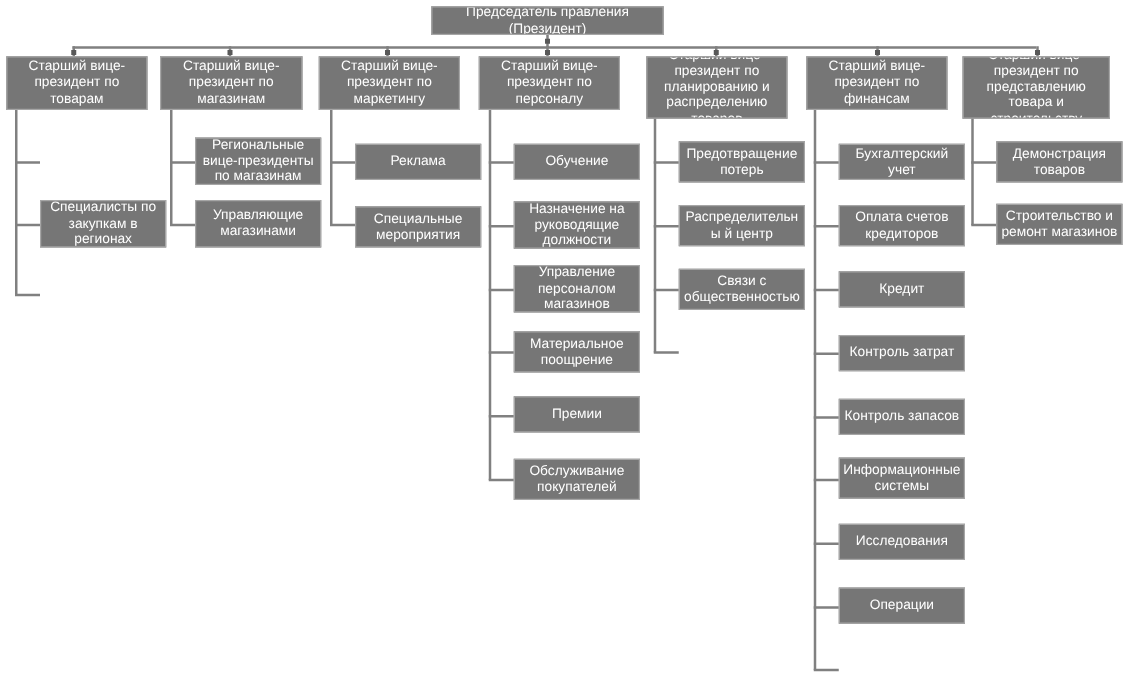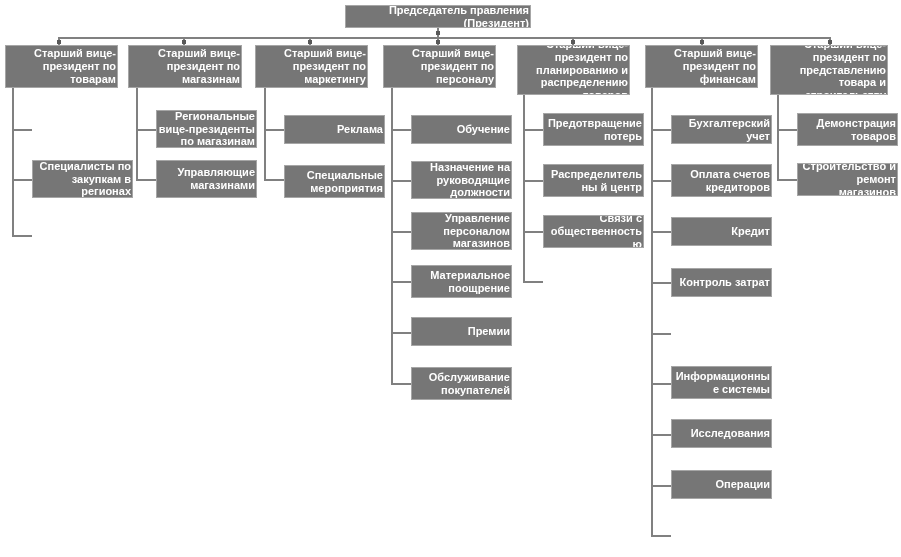--- a/index.html
+++ b/index.html
@@ -16,25 +16,25 @@
     height: 557px;
     background: #ffffff;
     overflow: hidden;
   }
   .node {
     position: absolute;
     box-sizing: border-box;
     background: #767676;
     border: 1px solid #a6a6a6;
     color: #ffffff;
-    font-weight: bold;
+    font-weight: normal;
     display: flex;
     align-items: center;
     justify-content: center;
-    text-align: right;
+    text-align: center;
     line-height: 1.18;
     letter-spacing: 0px;
     padding: 0 1px;
     overflow: hidden;
   }
   .node.root      { font-size: 11px; }
   .node.level1    { font-size: 11px; }
   .node.level2    { font-size: 11px; }
   .node .label {
     display: block;
@@ -184,20 +184,23 @@
   </div>
   <div class="node level2" style="left:671px; top:164px; width:101px; height:33px;">
     <span class="label">Оплата счетов кредиторов</span>
   </div>
   <div class="node level2" style="left:671px; top:217px; width:101px; height:29px;">
     <span class="label">Кредит</span>
   </div>
   <div class="node level2" style="left:671px; top:268px; width:101px; height:29px;">
     <span class="label">Контроль затрат</span>
   </div>
+  <div class="node level2" style="left:671px; top:319px; width:101px; height:29px;">
+    <span class="label">Контроль запасов</span>
+  </div>
   <div class="node level2" style="left:671px; top:366px; width:101px; height:33px;">
     <span class="label">Информационные системы</span>
   </div>
   <div class="node level2" style="left:671px; top:419px; width:101px; height:29px;">
     <span class="label">Исследования</span>
   </div>
   <div class="node level2" style="left:671px; top:470px; width:101px; height:29px;">
     <span class="label">Операции</span>
   </div>
 

